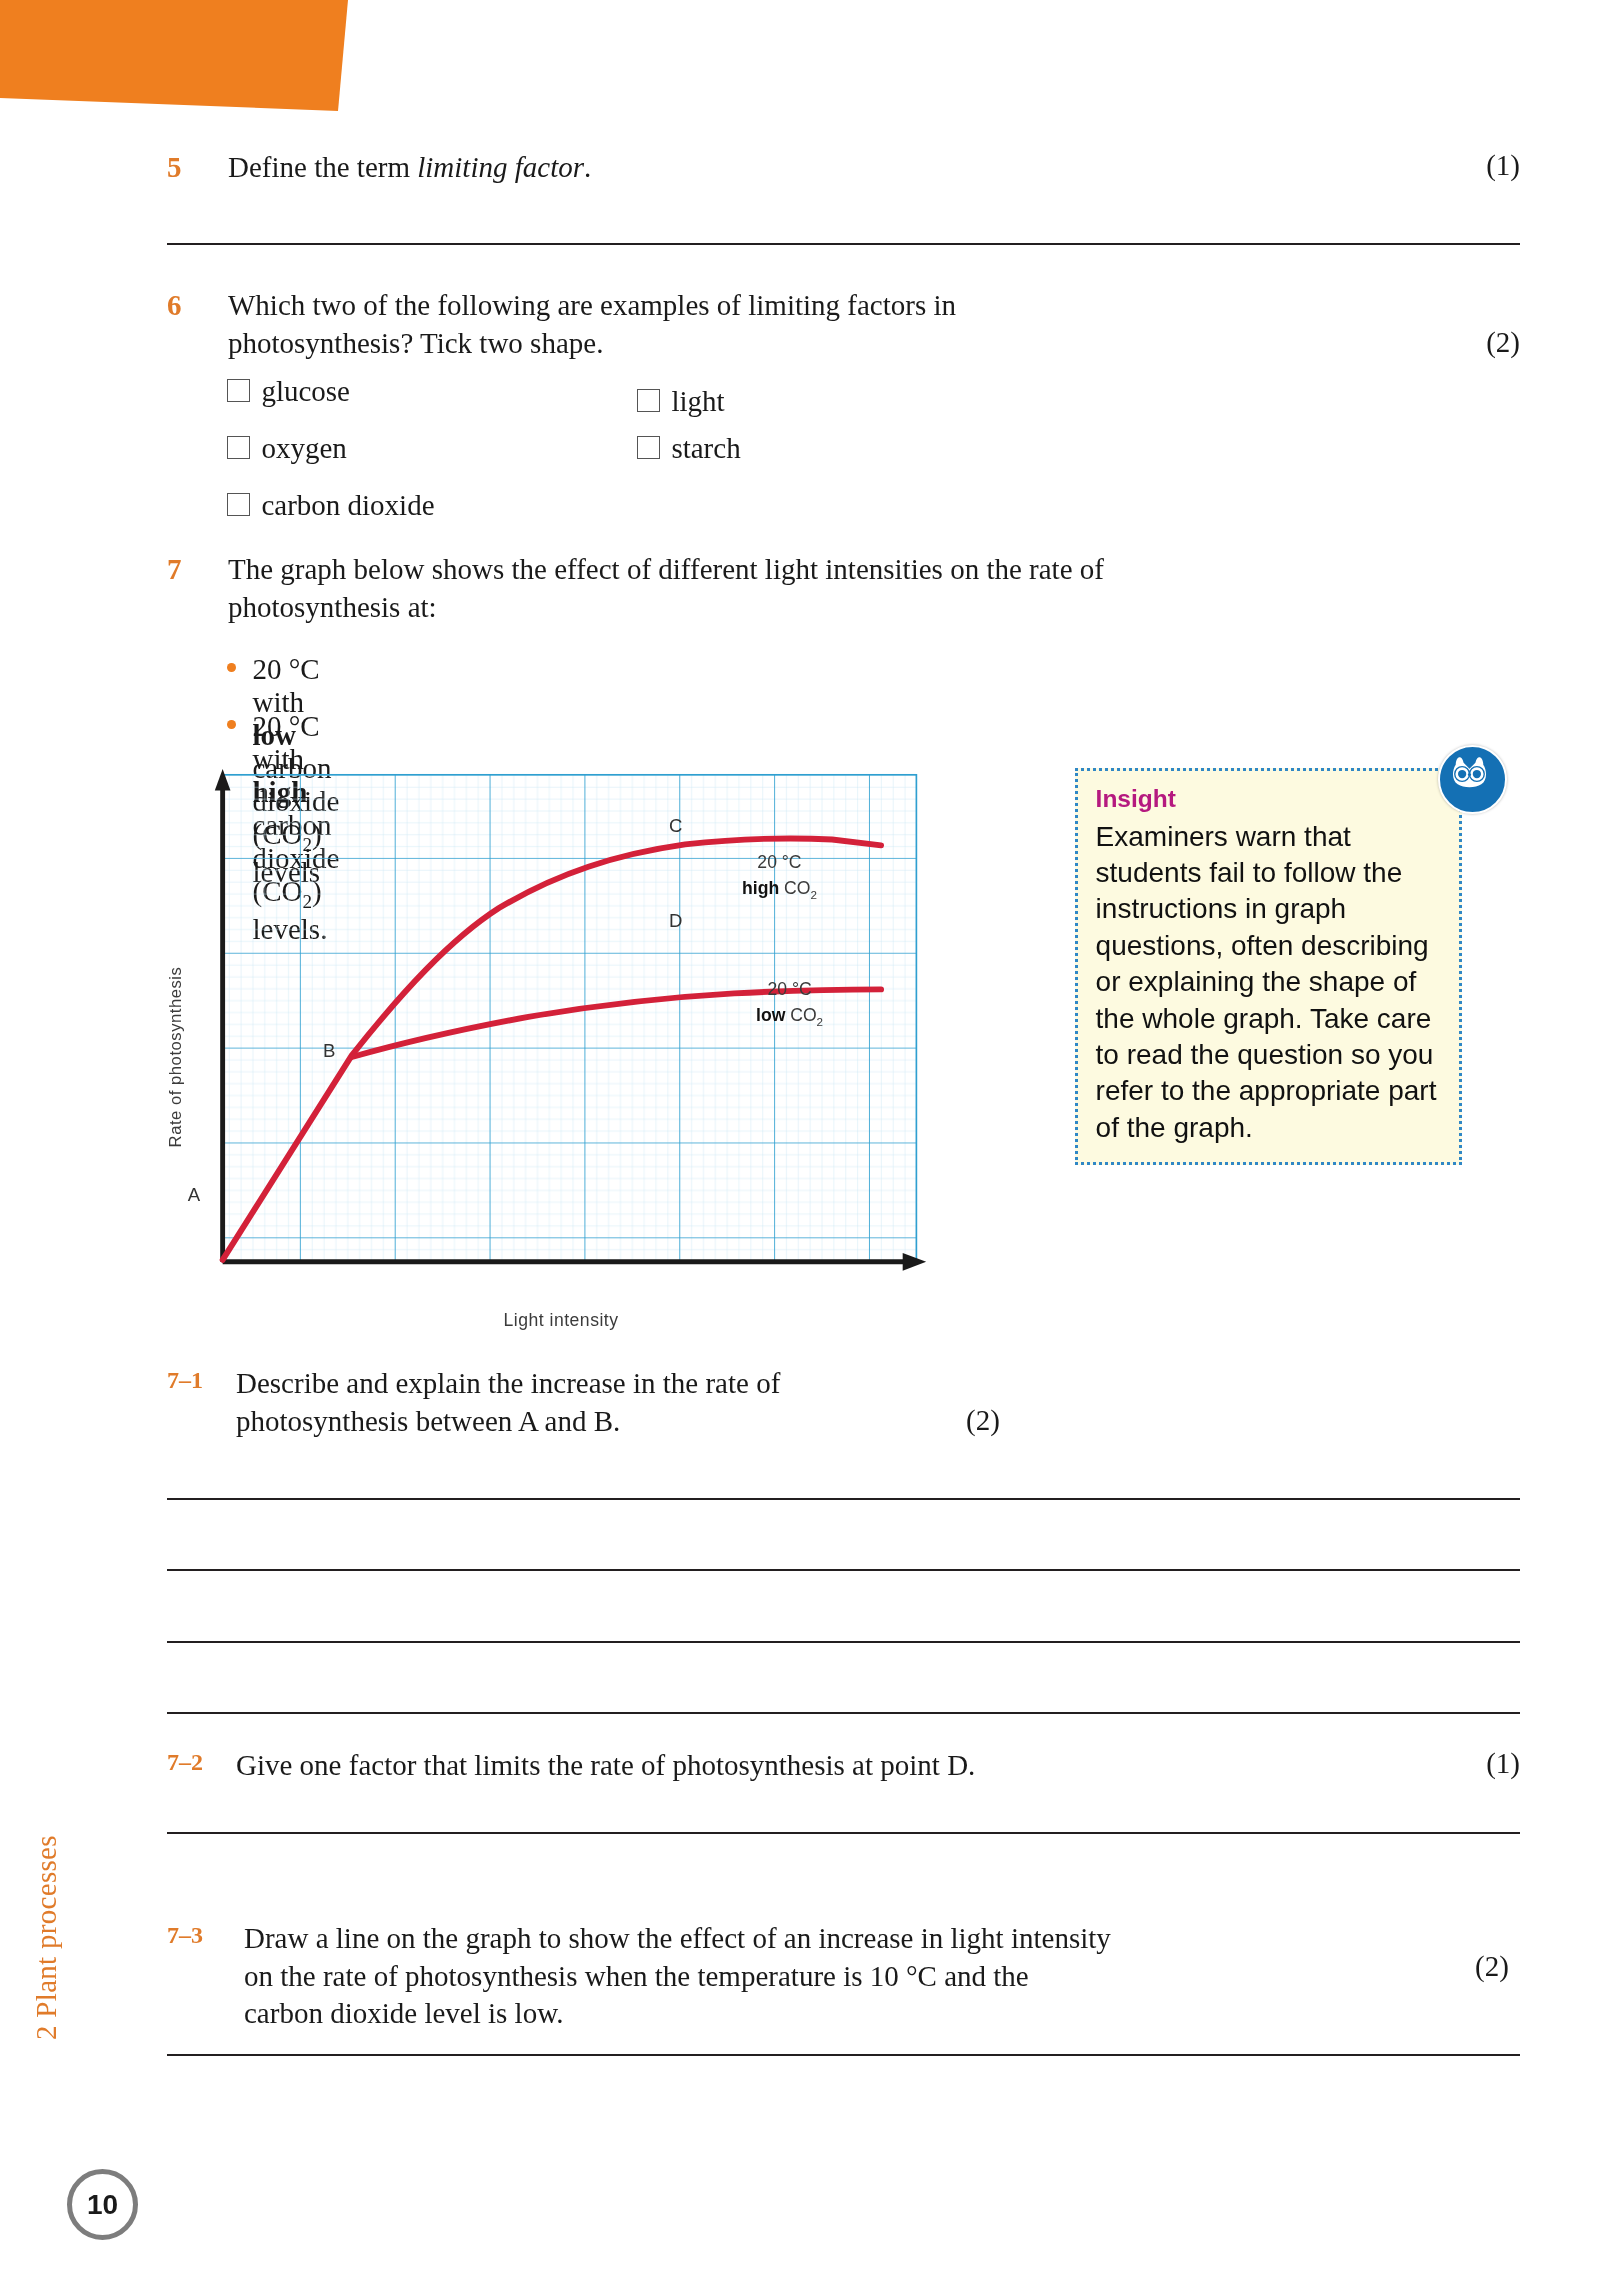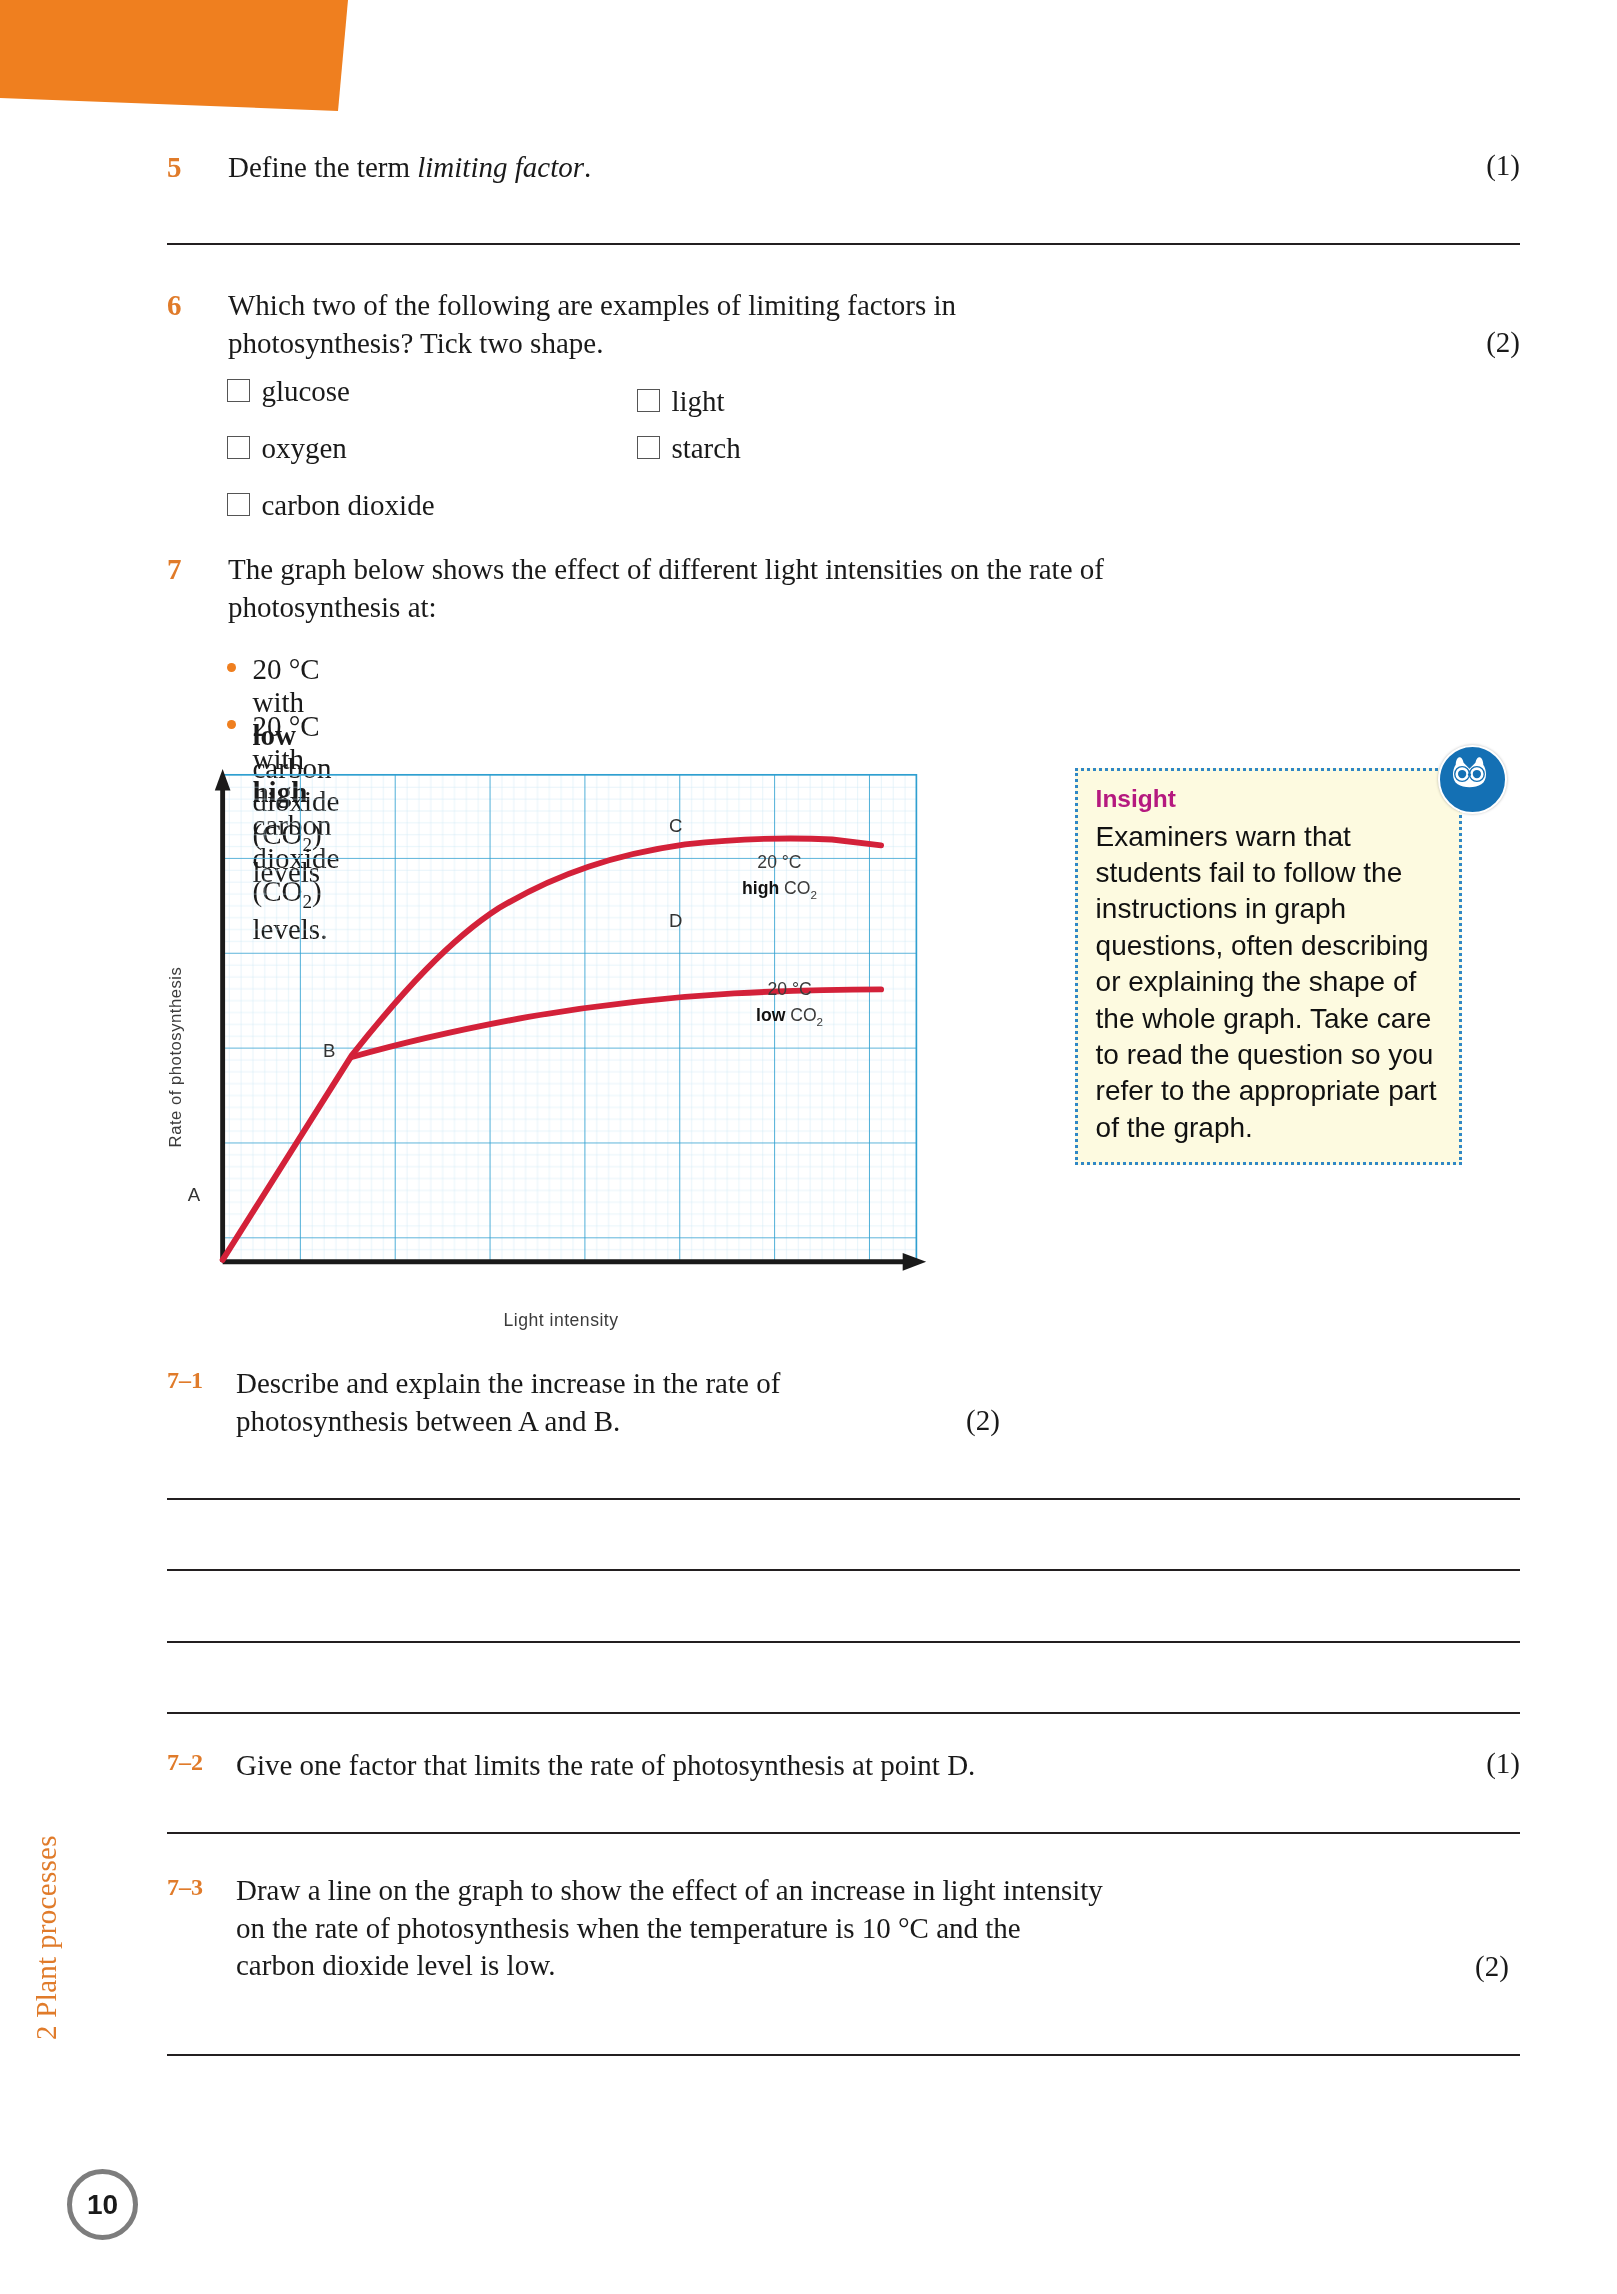--- a/index.html
+++ b/index.html
@@ -369,21 +369,21 @@
 
 <div class="q-row" style="left:167px; top:1747px; width:1353px;">
   <div class="q-num sub">7–2</div>
   <div class="q-text">
     <div>Give one factor that limits the rate of photosynthesis at point D.</div>
   </div>
   <div class="marks">(1)</div>
 </div>
 <div class="rule" style="top:1832px;"></div>
 
-<div class="q-row" style="left:167px; top:1872px; width:1353px;">
+<div class="q-row" style="left:167px; top:1920px; width:1353px;gap:8px;">
   <div class="q-num sub">7–3</div>
   <div class="q-text">
     <div>Draw a line on the graph to show the effect of an increase in light intensity</div>
     <div>on the rate of photosynthesis when the temperature is 10 °C and the</div>
     <div>carbon dioxide level is low.</div>
   </div>
 </div>
 <div style="position:absolute; left:1475px; top:1950px; font-size:29px;">(2)</div>
 
 <div class="ansline" style="top:2054px;"></div>

